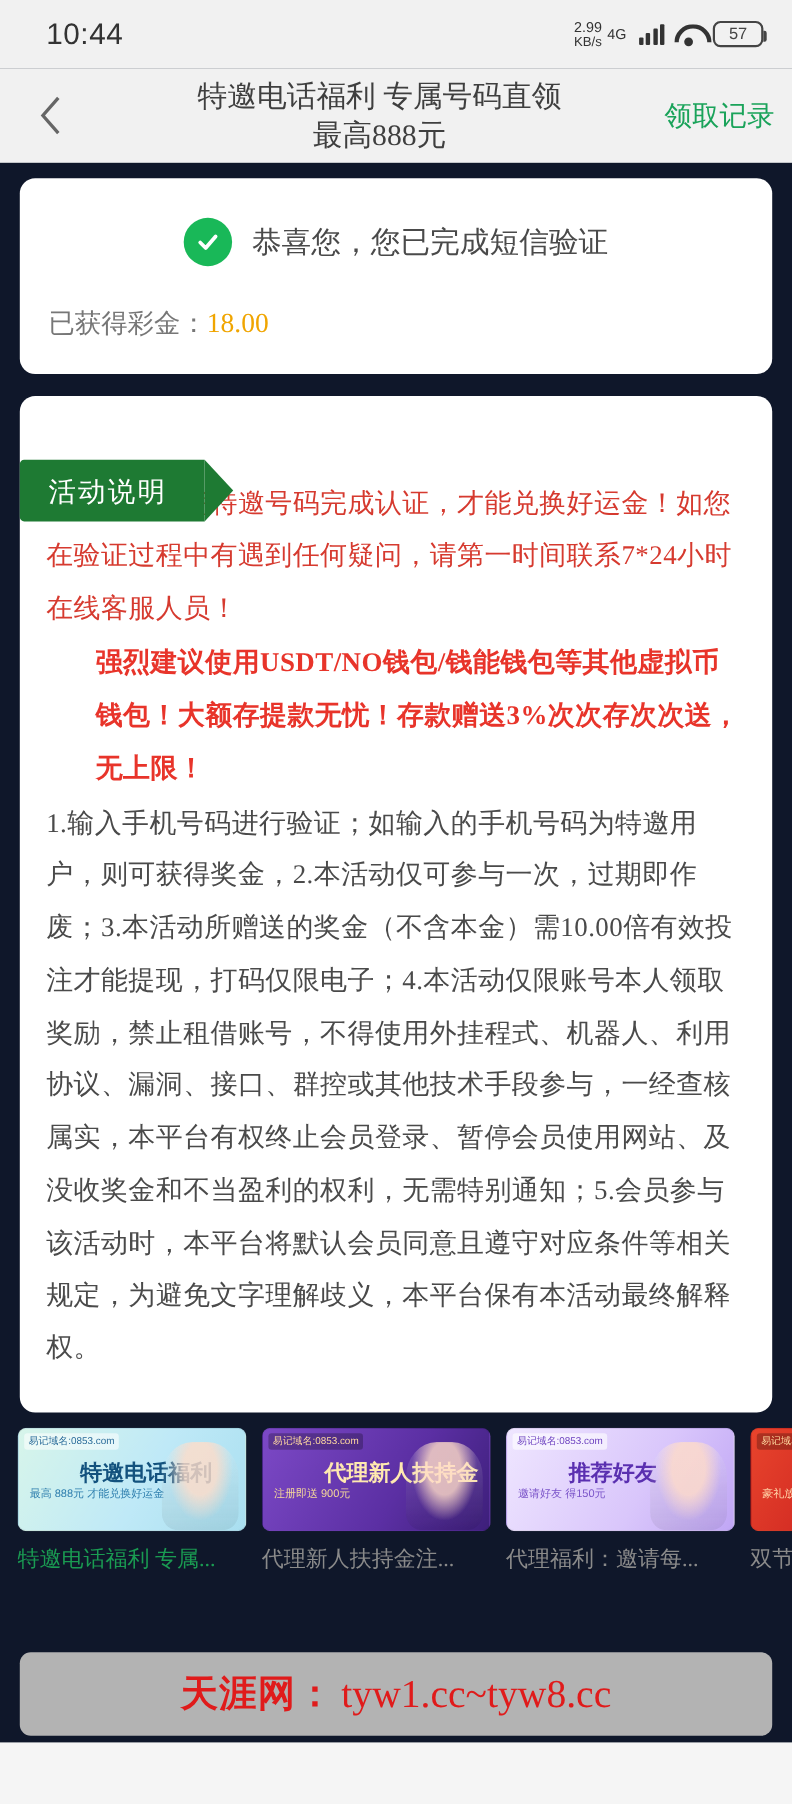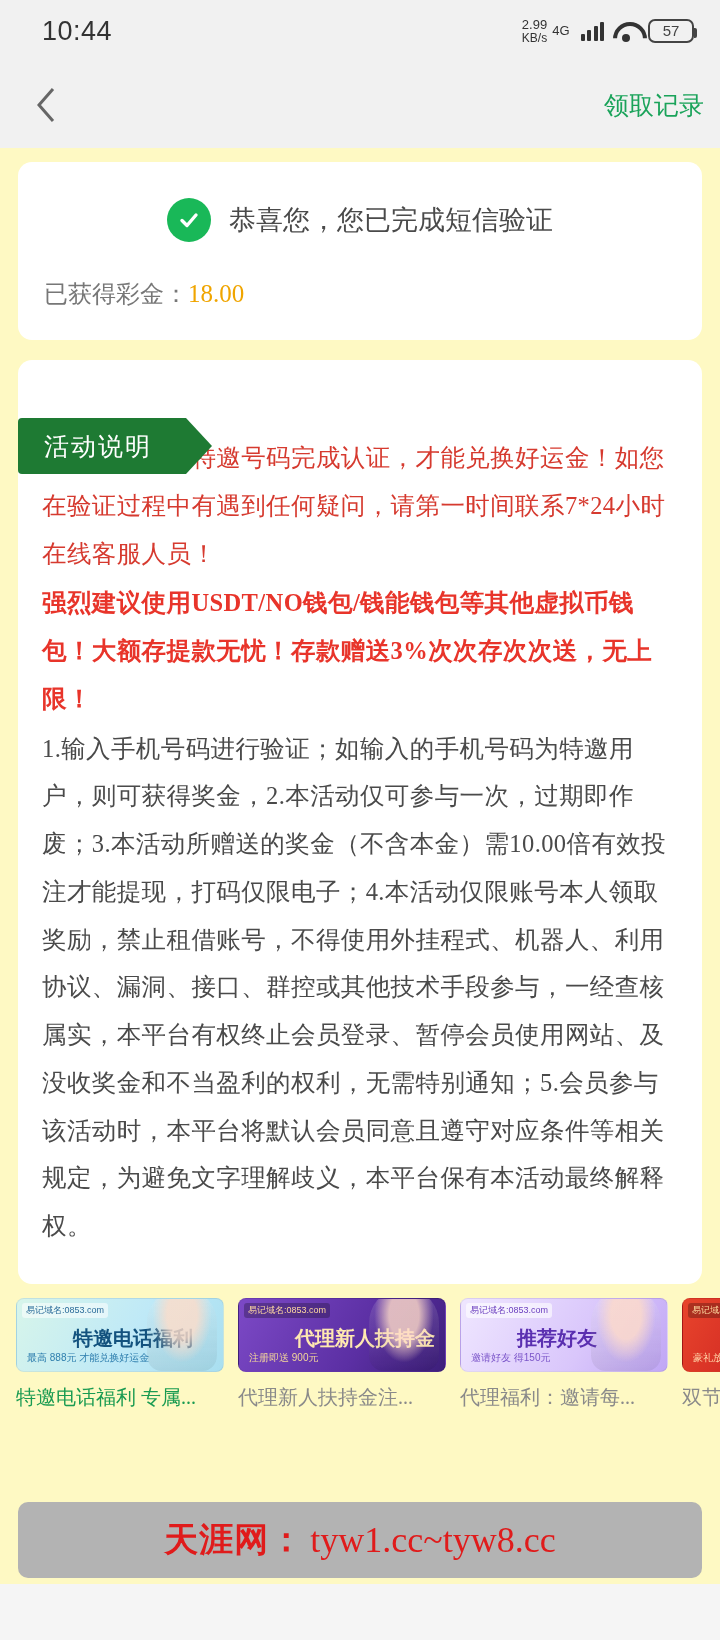--- a/index.html
+++ b/index.html
@@ -7,21 +7,21 @@
     width: 720px;
     height: 1640px;
     background: #f2f2f2;
     font-family: "Liberation Sans", sans-serif;
     overflow: hidden;
   }
   .phone {
     position: relative;
     width: 720px;
     height: 1640px;
-    background: #fef9c3;
+    background: #0f172a;
   }
 
   
   .statusbar {
     height: 62px;
     background: #f1f1f1;
     display: flex;
     align-items: center;
     justify-content: space-between;
     padding: 0 26px 0 42px;
@@ -180,33 +180,33 @@
   }
   .rules-body {
     font-family: "Liberation Serif", serif;
     font-size: 24.5px;
     line-height: 1.95;
     color: #4d4d4d;
     letter-spacing: 0.4px;
   }
   .rule-note { color: #d63a2f; }
   .rule-note .lbl { font-weight: bold; }
-  .rule-strong { color: #e8342a; font-weight: bold; display:block; margin-top:2px;}
+  .rule-strong { color: #e8342a; font-weight: bold; display:block; margin-top:2px;margin-left:45px;}
   .rule-main { color: #4a4a4a; display:block; margin-top: 2px; }
 
   
   .banner-strip {
     display: flex;
     gap: 14px;
     padding: 14px 16px 0;
     overflow: hidden;
   }
   .banner-item { width: 208px; flex: none; }
   .banner-thumb {
-    width: 208px; height: 74px;
+    width: 208px; height: 94px;
     border-radius: 8px;
     position: relative;
     overflow: hidden;
     border: 1px solid rgba(0,0,0,.06);
   }
   .b1 { background: linear-gradient(120deg,#d7f5ea 0%, #bfe9f7 55%, #a9dff0 100%); }
   .b2 { background: linear-gradient(120deg,#7c49c6 0%, #5b2fa3 60%, #3d1f7a 100%); }
   .b3 { background: linear-gradient(120deg,#efe6ff 0%, #d9c6fb 60%, #c0a6f5 100%); }
   .b4 { background: linear-gradient(120deg,#e8442c 0%, #c81f1f 60%, #a61616 100%); }
   .thumb-tag {
@@ -323,20 +323,24 @@
       </div>
     </div>
   </div>
 
   <div class="navbar">
     <div class="back-btn">
       <svg width="22" height="38" viewBox="0 0 22 38">
         <polyline points="18,3 4,19 18,35" fill="none" stroke="#666" stroke-width="3"></polyline>
       </svg>
     </div>
+    <div class="nav-title">
+      <div>特邀电话福利 专属号码直领</div>
+      <div>最高888元</div>
+    </div>
     <div class="nav-right">领取记录</div>
   </div>
 
   <div class="content">
 
     <div class="card result-card">
       <div class="result-row">
         <div class="check-circle">
           <svg width="26" height="26" viewBox="0 0 26 26">
             <polyline points="6,13.5 11,18.5 20,8" fill="none" stroke="#fff" stroke-width="3.4" stroke-linecap="round" stroke-linejoin="round"></polyline>

